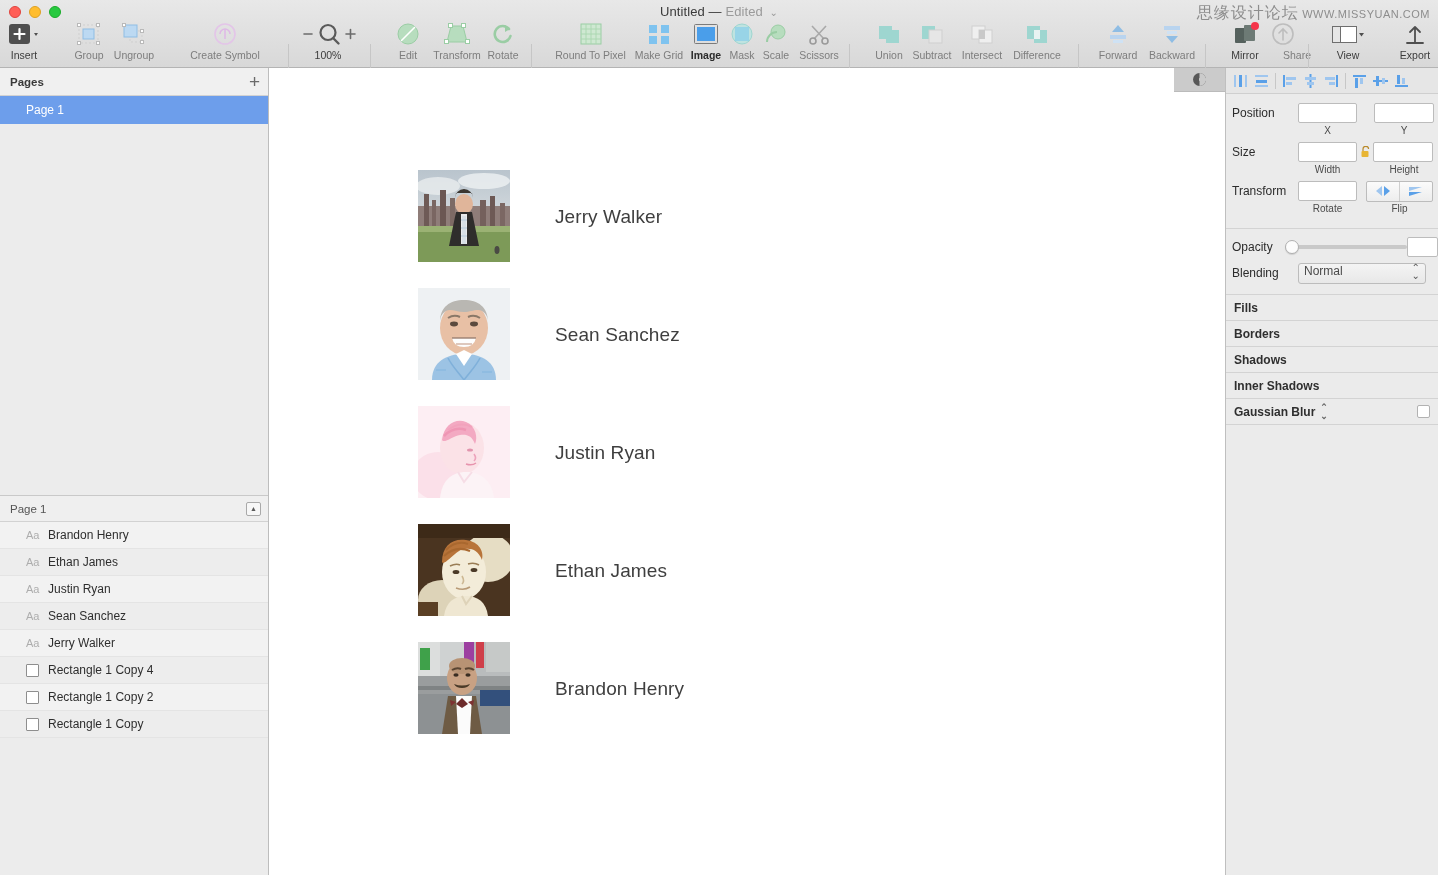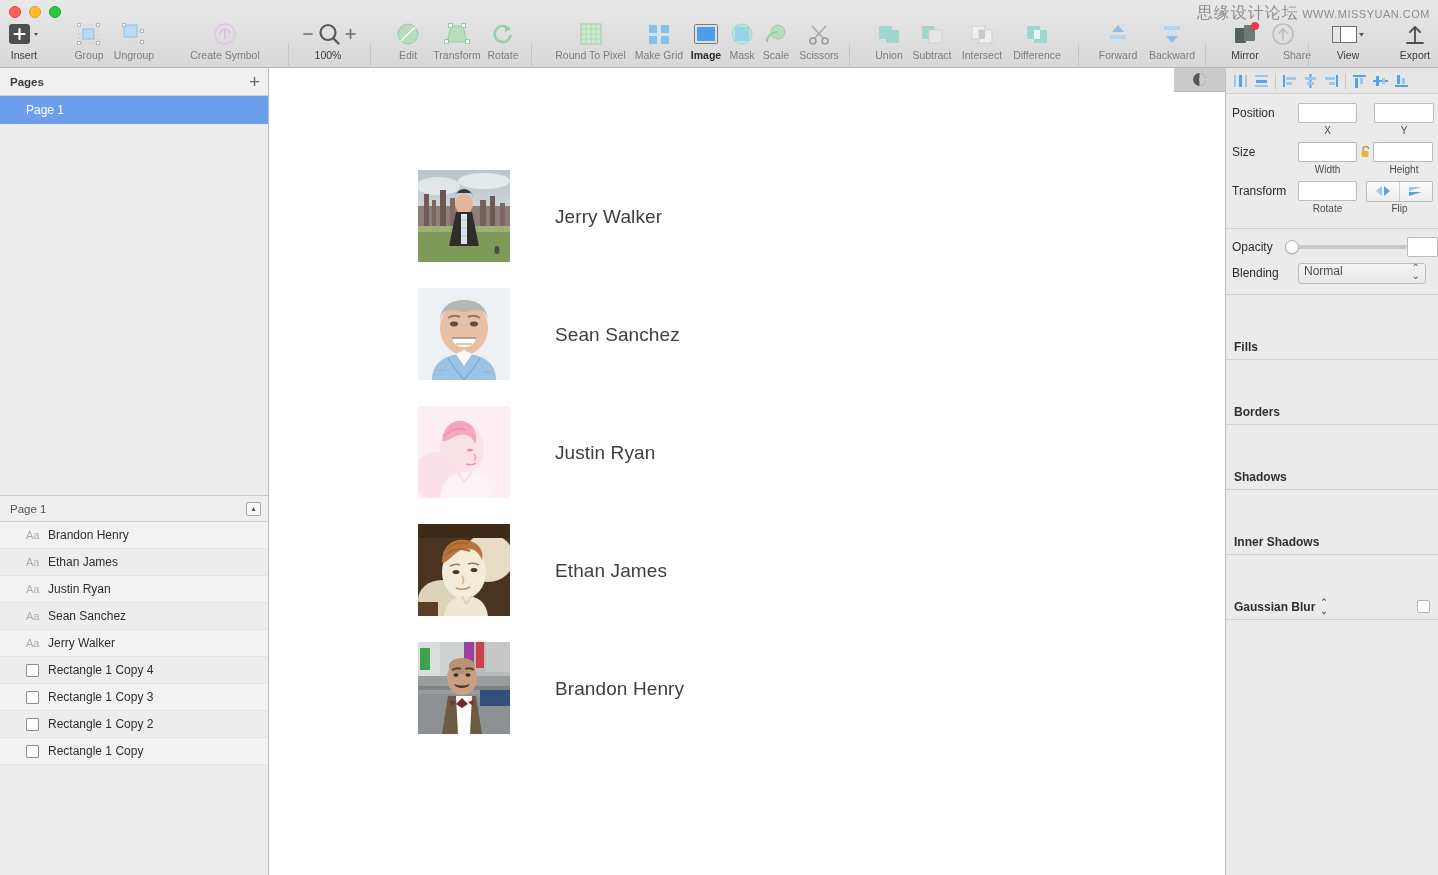--- a/index.html
+++ b/index.html
@@ -171,37 +171,43 @@
   .select {
     height: 21px; border: 1px solid #bcbcbc; border-radius: 3px;
     background: linear-gradient(#f4f4f4,#e8e8e8);
     display:flex; align-items:flex-start; padding: 0 5px; font-size: 12px; color: #4a4a4a;
   }
   .stepper { margin-left:auto; font-size: 10px; color: #555; line-height: 8px; text-align:center; }
 
   .panel-row {
     height: 26px; display:flex; align-items:center; padding: 0 8px 0 8px;
     font-size: 12px; font-weight: bold; color: #2f2f2f;
-    border-bottom: 1px solid #d3d3d3; background: #ebebeb; margin-top: 39px;
+    border-bottom: 1px solid #d3d3d3; background: #ebebeb;
   }
   .chk { width: 13px; height: 13px; border: 1px solid #b2b2b2; background: #fff; border-radius: 2px; margin-left: auto; }
   .mini-step { font-size: 9px; color: #666; margin-left: 5px; line-height: 9px; }
 </style>
 </head>
 <body>
 
 <div id="app">
 
   <div class="toolbar">
     <div class="traffic">
       <span class="tl r"></span>
       <span class="tl y"></span>
       <span class="tl g"></span>
     </div>
 
+    <div class="doctitle">
+      <span>Untitled</span>
+      <span>—</span>
+      <span class="edited">Edited</span>
+      <span class="caret">⌄</span>
+    </div>
 
     <div class="watermark">
       <span class="cn">思缘设计论坛</span>
       <span>WWW.MISSYUAN.COM</span>
     </div>
 
     <div class="tools">
 
       <div class="tool dark" style="left:-4px;">
         <div class="ico">
@@ -495,24 +501,20 @@
         <span class="lr-ico">Aa</span>
         <span>Sean Sanchez</span>
       </div>
       <div class="layer-row">
         <span class="lr-ico">Aa</span>
         <span>Jerry Walker</span>
       </div>
       <div class="layer-row">
         <span class="lr-ico rect"></span>
         <span>Rectangle 1 Copy 4</span>
-      </div>
-      <div class="layer-row">
-        <span class="lr-ico rect"></span>
-        <span>Rectangle 1 Copy 3</span>
       </div>
       <div class="layer-row">
         <span class="lr-ico rect"></span>
         <span>Rectangle 1 Copy 2</span>
       </div>
       <div class="layer-row">
         <span class="lr-ico rect"></span>
         <span>Rectangle 1 Copy</span>
       </div>
     </div>

